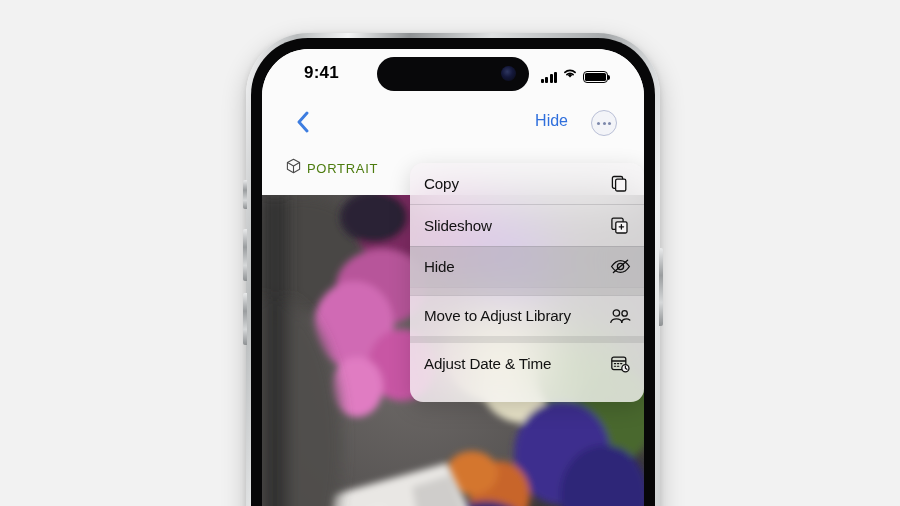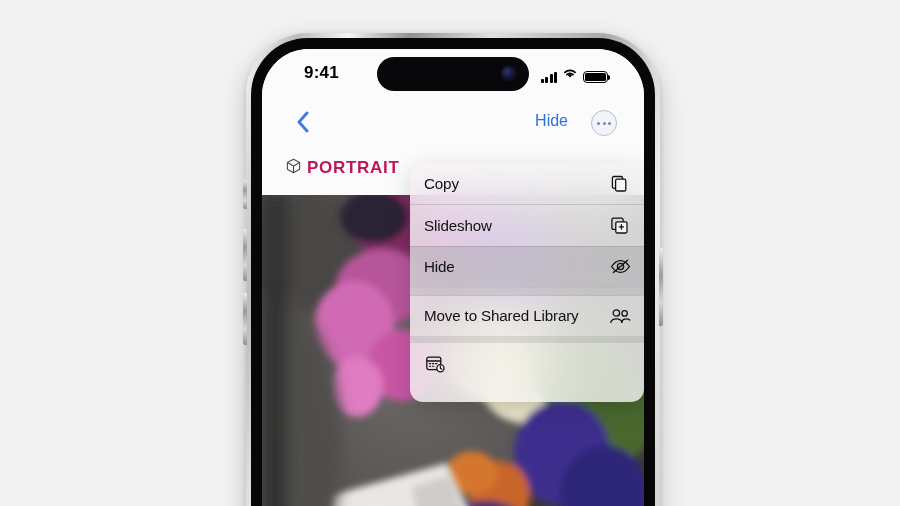--- a/index.html
+++ b/index.html
@@ -107,21 +107,21 @@
   
   #badge-row {
     position:absolute; left:0; top:98px; width:382px; height:48px;
     background:#fbfbfb; z-index:4;
   }
   #portrait-badge {
     position:absolute; left:24px; top:11px;
     display:flex; align-items:center; gap:6px;
   }
   #portrait-label {
-    font-size: 17px; color:#be185d; letter-spacing: .7px; font-weight: bold;
+    font-size: 13px; color:#4d7c0f; letter-spacing: .7px;
   }
 
   
   #photo { position:absolute; left:0; top:146px; width:382px; height:382px; overflow:hidden; }
 
   
   #ctx-menu {
     position:absolute; left:148px; top:114px; width:234px;
     border-radius: 13px;
     overflow:hidden;
@@ -310,34 +310,35 @@
             </span>
           </div>
           <div class="sep-thin"></div>
 
 
           <div class="sep-group"></div>
 
           <div class="sep-thin"></div>
 
           <div class="menu-row">
-            <span class="mlabel">Move to Shared Library</span>
+            <span class="mlabel">Move to Adjust Library</span>
             <span class="micon">
               <svg width="22" height="16" viewBox="0 0 22 16">
                 <circle cx="7.4" cy="5" r="3.2" stroke="#111" stroke-width="1.3" fill="none"></circle>
                 <path d="M1.8 14.4 a5.7 4.3 0 0 1 11.2 0" stroke="#111" stroke-width="1.3" fill="none" stroke-linecap="round"></path>
                 <circle cx="15.6" cy="5.4" r="2.7" stroke="#111" stroke-width="1.3" fill="none"></circle>
                 <path d="M12.6 14.4 a4.8 3.8 0 0 1 8.2 -2.4" stroke="#111" stroke-width="1.3" fill="none" stroke-linecap="round"></path>
               </svg>
             </span>
           </div>
 
           <div class="sep-group"></div>
 
           <div class="menu-row">
+            <span class="mlabel">Adjust Date &amp; Time</span>
             <span class="micon">
               <svg width="20" height="19" viewBox="0 0 20 19">
                 <rect x="1.8" y="3.2" width="14" height="12.4" rx="2" stroke="#111" stroke-width="1.3" fill="none"></rect>
                 <path d="M1.8 7 h14" stroke="#111" stroke-width="1.6"></path>
                 <path d="M4.4 9.6 h1.3 M7.5 9.6 h1.3 M10.6 9.6 h1.3 M4.4 12.2 h1.3 M7.5 12.2 h1.3" stroke="#111" stroke-width="1.1" stroke-linecap="round"></path>
                 <circle cx="15.4" cy="14.2" r="3.6" fill="#f5f3f4" stroke="#111" stroke-width="1.3"></circle>
                 <path d="M15.4 12.1 v2.2 l1.5 1" stroke="#111" stroke-width="1.2" fill="none" stroke-linecap="round" stroke-linejoin="round"></path>
               </svg>
             </span>
           </div>

